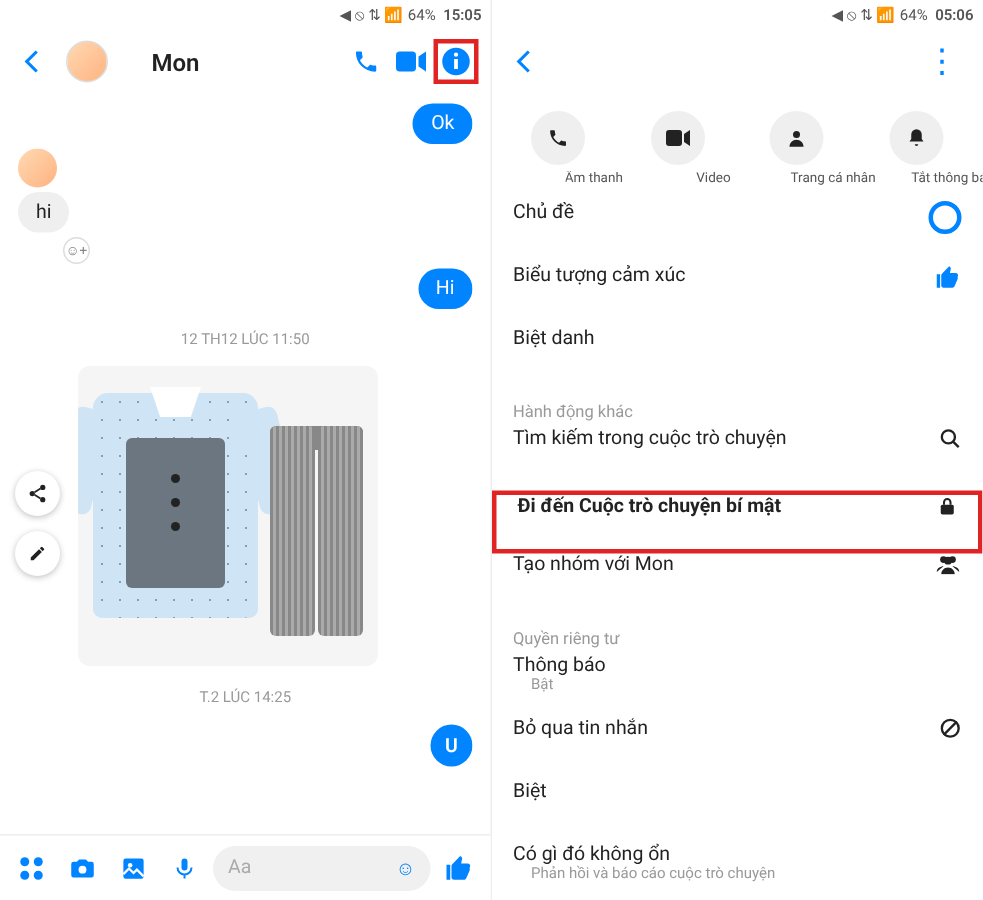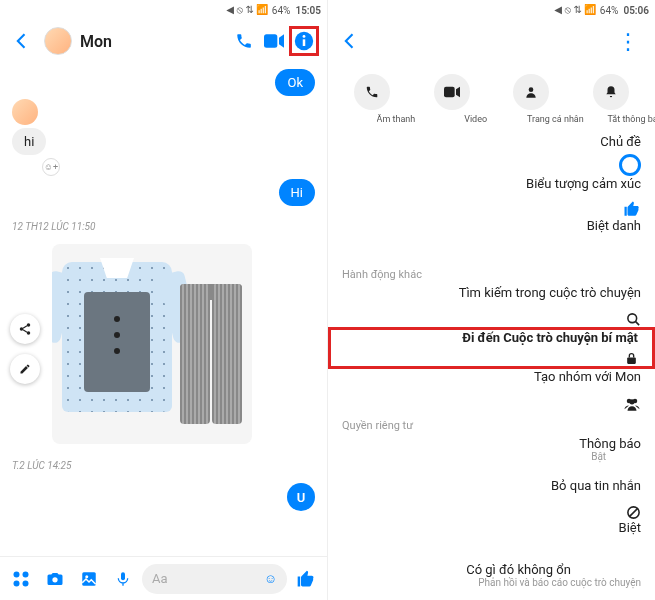--- a/index.html
+++ b/index.html
@@ -5,45 +5,45 @@
 *{box-sizing:border-box;margin:0;padding:0;font-family:-apple-system,Roboto,Helvetica,Arial,sans-serif;}
 body{display:flex;width:655px;height:600px;background:#fff;overflow:hidden;}
 .pane{position:relative;height:100%;}
 .pane-left{width:328px;border-right:1px solid #eee;}
 .pane-right{width:327px;}
 .status{display:flex;justify-content:flex-end;align-items:center;height:20px;padding:0 6px;font-size:10px;color:#555;gap:3px;}
 .status .clock{font-weight:600;margin-left:2px;}
 .hdr{display:flex;align-items:center;height:42px;padding:0 8px;}
 .back-ic{color:#0084ff;font-size:22px;cursor:pointer;padding:4px;}
 .avatar{width:28px;height:28px;border-radius:50%;background:linear-gradient(135deg,#ffd9b3,#ffb380);margin:0 8px;border:1px solid #ddd;}
-.title{font-size:16px;font-weight:600;color:#222;flex:1;}
+.title{font-size:16px;font-weight:600;color:#222;flex:1;margin-left:21px;}
 .hdr-ic{width:30px;height:30px;display:flex;align-items:center;justify-content:center;color:#0084ff;font-size:17px;cursor:pointer;}
 .info-hl{border:3px solid #e02424;padding:2px;}
 .kebab{color:#0084ff;font-size:22px;margin-left:auto;padding:4px 8px;cursor:pointer;}
 
 .chat{padding:4px 12px 0 12px;}
 .bubble{display:inline-block;padding:6px 12px;border-radius:16px;font-size:13px;margin:3px 0;}
 .bubble.me{background:#0084ff;color:#fff;float:right;clear:both;}
 .bubble.them{background:#efefef;color:#222;float:left;clear:both;}
 .row{overflow:hidden;}
 .mini-av{width:26px;height:26px;border-radius:50%;background:linear-gradient(135deg,#ffd9b3,#ffb380);float:left;margin-right:6px;}
 .react{width:18px;height:18px;border-radius:50%;background:#fff;border:1px solid #ddd;font-size:9px;display:flex;align-items:center;justify-content:center;color:#888;clear:both;margin-left:30px;}
-.ts{text-align:left;font-size:10px;color:#999;clear:both;padding:12px 0 8px;font-style:italic;}
+.ts{text-align:center;font-size:10px;color:#999;clear:both;padding:12px 0 8px;}
 .img-wrap{clear:both;margin:4px 0 4px 40px;width:200px;height:200px;border-radius:8px;background:#f5f5f5;display:flex;align-items:center;justify-content:center;overflow:hidden;}
 .float-btn{position:absolute;width:30px;height:30px;border-radius:50%;background:#fff;box-shadow:0 1px 4px rgba(0,0,0,.25);display:flex;align-items:center;justify-content:center;font-size:14px;color:#222;cursor:pointer;}
 .u-badge{width:28px;height:28px;border-radius:50%;background:#0084ff;color:#fff;display:flex;align-items:center;justify-content:center;font-size:13px;font-weight:600;float:right;clear:both;margin:4px 0;}
 .composer{position:absolute;bottom:0;left:0;right:0;height:44px;display:flex;align-items:center;padding:0 6px;background:#fff;border-top:1px solid #eee;gap:4px;}
 .comp-ic{width:30px;height:30px;display:flex;align-items:center;justify-content:center;color:#0084ff;font-size:18px;cursor:pointer;}
 .input{flex:1;height:30px;border-radius:16px;background:#f0f0f0;display:flex;align-items:center;padding:0 10px;font-size:13px;color:#aaa;}
 
 .actions{display:flex;justify-content:space-around;padding:12px 4px 10px;}
 .act{display:flex;flex-direction:column;align-items:center;width:25%;cursor:pointer;}
 .act-ic{width:36px;height:36px;border-radius:50%;background:#efefef;display:flex;align-items:center;justify-content:center;font-size:15px;color:#222;}
 .act-lb{font-size:9px;color:#555;margin-top:4px;text-align:center;white-space:nowrap;overflow:hidden;text-overflow:ellipsis;max-width:100%;margin-left:48px;}
-.opt{display:flex;align-items:flex-end;height:42px;padding:0 14px;cursor:pointer;font-size:13px;color:#222;flex-direction:column;}
+.opt{display:flex;align-items:flex-start;height:42px;padding:0 14px;cursor:pointer;font-size:13px;color:#222;}
 .opt .lbl{flex:1;}
 .opt .sub{font-size:10px;color:#999;display:block;padding-left:12px;}
 .opt .trail{font-size:15px;color:#222;}
 .theme-dot{width:22px;height:22px;border-radius:50%;border:3px solid #0084ff;}
 .like-ic{color:#0084ff;font-size:18px;}
 .sec-hdr{font-size:11px;color:#999;padding:8px 14px 4px;}
 .hl-row{border:3px solid #e02424;font-weight:bold;}
 svg{display:block;}
 
 .outfit{position:relative;width:180px;height:180px;}

